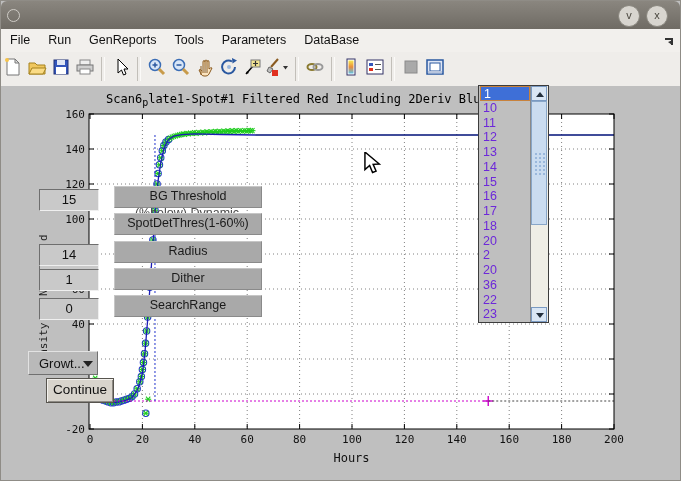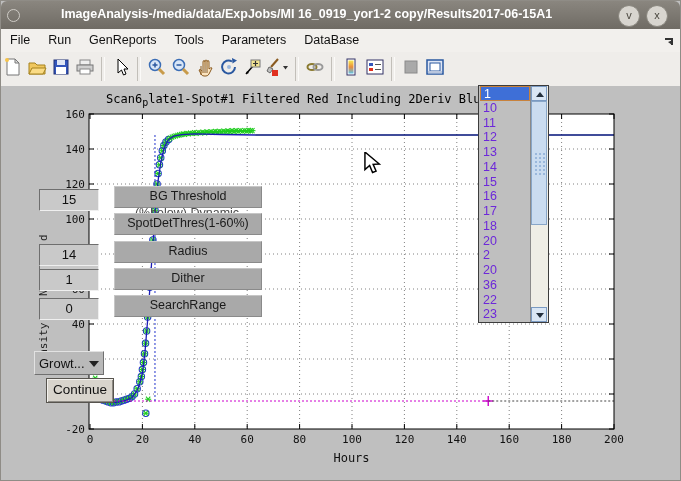--- a/index.html
+++ b/index.html
@@ -41,24 +41,24 @@
   .num-field{position:absolute;left:38px;width:58px;height:20px;background:#c9c9c9;
     border-top:1px solid #6e6e6e;border-left:1px solid #6e6e6e;
     border-bottom:1px solid #efefef;border-right:1px solid #efefef;
     font-size:13px;color:#111;text-align:center;line-height:19px;}
   .gray-btn{position:absolute;left:113px;width:146px;height:20px;background:#a9a9a9;
     font-size:12.5px;color:#1a1a1a;text-align:center;line-height:19px;
     border-top:1px solid #c6c6c6;border-left:1px solid #c6c6c6;
     border-bottom:1px solid #8a8a8a;border-right:1px solid #8a8a8a;white-space:nowrap;}
   #clipped-line{position:absolute;left:113px;width:146px;height:7px;overflow:hidden;
     font-size:12.5px;color:#4a4a4a;text-align:center;}
-  #growth-popup{position:absolute;left:33px;top:265px;width:70px;height:24px;background:#b9b9b9;
+  #growth-popup{position:absolute;left:27px;top:265px;width:70px;height:24px;background:#b9b9b9;
     border-top:1px solid #e2e2e2;border-left:1px solid #e2e2e2;
     border-bottom:1px solid #707070;border-right:1px solid #707070;
-    font-size:13px;color:#111;line-height:23px;padding-left:4px;box-sizing:border-box;}
+    font-size:13px;color:#111;line-height:23px;padding-left:10px;box-sizing:border-box;}
   #growth-popup .caret{position:absolute;right:4px;top:9px;width:0;height:0;
     border-left:5px solid transparent;border-right:5px solid transparent;border-top:6px solid #222;}
   #continue-btn{position:absolute;left:45px;top:292px;width:66px;height:23px;background:#d8d4cc;
     border:1px solid #57544e;box-shadow:inset 1px 1px 0 #f4f2ee, inset -1px -1px 0 #8d8a84;
     font-size:13.5px;color:#111;text-align:center;line-height:22px;}
   
   #dropdown{position:absolute;left:477px;top:-1px;width:69px;height:236px;background:#bfbfbf;
     border:1px solid #3c3c3c;box-sizing:content-box;overflow:hidden;}
   .dd-item{position:absolute;left:1px;width:50px;height:14.75px;font-size:12.5px;color:#6d28d9;
     padding-left:3px;line-height:14px;}
@@ -77,21 +77,20 @@
     background-image:radial-gradient(#9ab8dc 1px, transparent 1.2px);background-size:4px 4px;}
   #cursor{position:absolute;pointer-events:none;}
 </style>
 </head>
 <body>
 
 <div id="window">
 
   <div id="titlebar">
     <div class="win-icon"></div>
-    <div id="title-text">ImageAnalysis-/media/data/ExpJobs/MI 16_0919_yor1-2 copy/Results2017-06-15A1</div>
     <div class="win-btn" id="btn-min">v</div>
     <div class="win-btn" id="btn-close">x</div>
   </div>
 
   <div id="menubar">
     <span id="menu-items"><span class="menu-item">File</span><span class="menu-item">Run</span><span class="menu-item">GenReports</span><span class="menu-item">Tools</span><span class="menu-item">Parameters</span><span class="menu-item">DataBase</span></span>
     <svg id="menu-overflow" viewBox="0 0 10 10">
       <path d="M1 3 L8 3 L8 9" fill="none" stroke="#333" stroke-width="2"></path>
       <path d="M4 6 L8 9 L9 4" fill="#333"></path>
     </svg>

